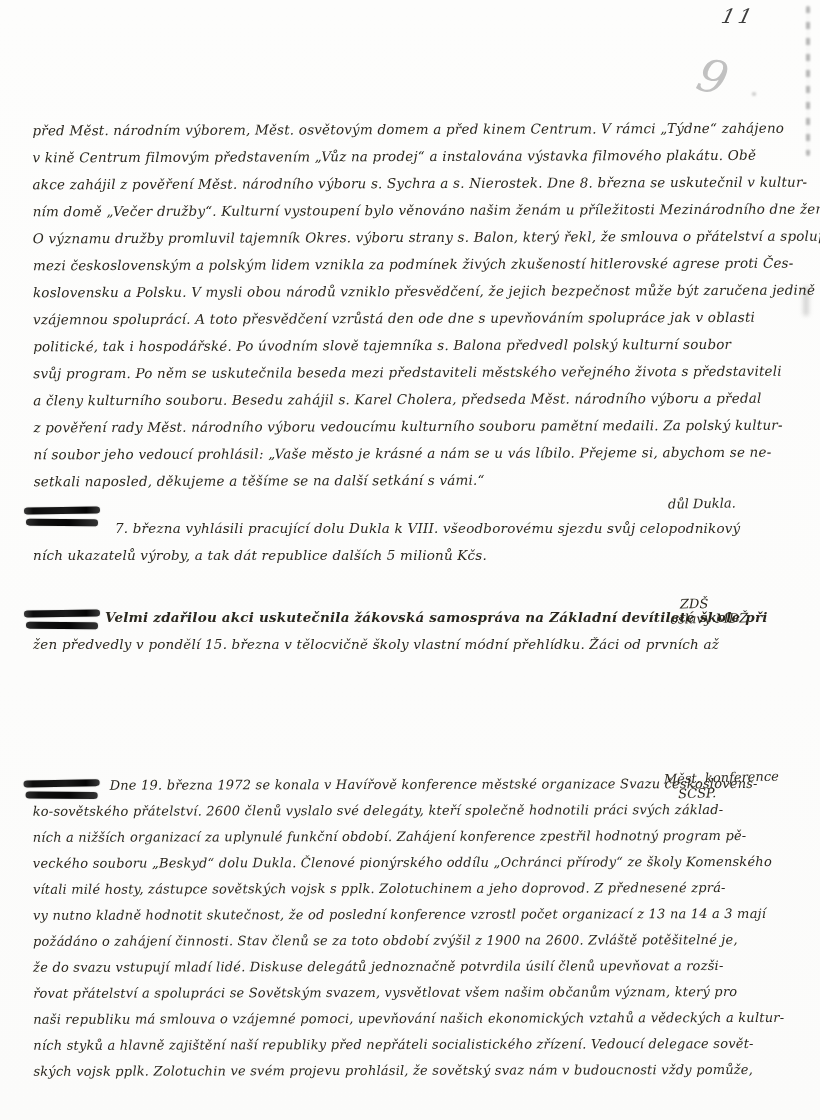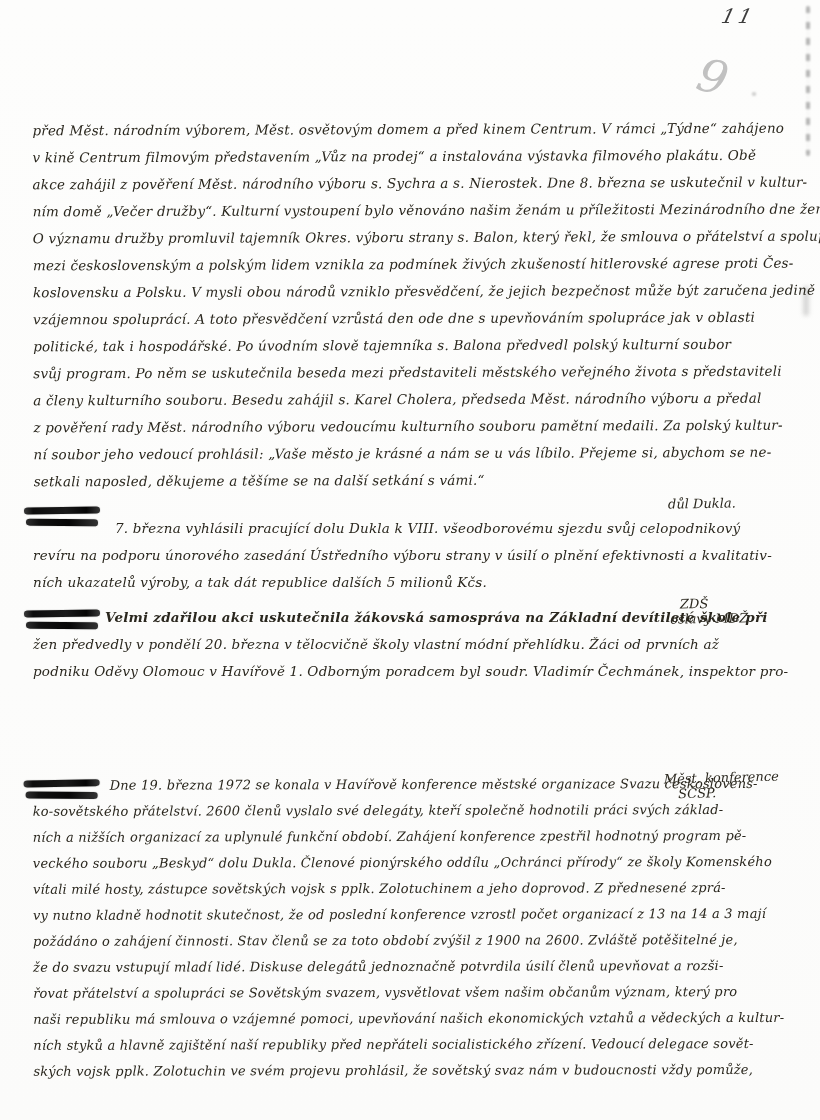--- a/index.html
+++ b/index.html
@@ -108,35 +108,33 @@
     <div class="line">ní soubor jeho vedoucí prohlásil: „Vaše město je krásné a nám se u vás líbilo. Přejeme si, abychom se ne-</div>
     <div class="line">setkali naposled, děkujeme a těšíme se na další setkání s vámi.“</div>
   </div>
 
   <div class="para p2">
     <div class="redaction">
       <div class="scribble"></div>
       <div class="scribble b"></div>
     </div>
     <div class="line first">7. března vyhlásili pracující dolu Dukla k VIII. všeodborovému sjezdu svůj celopodnikový</div>
-    <div class="line">revíru na podporu únorového zasedání Ústředního výboru strany v úsilí o plnění efektivnosti a kvalitativ-</div>
     <div class="line">ních ukazatelů výroby, a tak dát republice dalších 5 milionů Kčs.</div>
   </div>
   <div class="margin-note note-dukla">
     <div class="nl1">důl Dukla.</div>
   </div>
 
   <div class="para p3">
     <div class="redaction">
       <div class="scribble"></div>
       <div class="scribble b"></div>
     </div>
     <div class="line first">Velmi zdařilou akci uskutečnila žákovská samospráva na Základní devítileté škole při</div>
-    <div class="line">žen předvedly v pondělí 20. března v tělocvičně školy vlastní módní přehlídku. Žáci od prvních až</div>
-    <div class="line">podniku Oděvy Olomouc v Havířově 1. Odborným poradcem byl soudr. Vladimír Čechmánek, inspektor pro-</div>
+    <div class="line">žen předvedly v pondělí 15. března v tělocvičně školy vlastní módní přehlídku. Žáci od prvních až</div>
   </div>
   <div class="margin-note note-zds">
     <div class="nl1">ZDŠ</div>
     <div class="nl2">oslavy MDŽ</div>
   </div>
 
   <div class="para p4">
     <div class="redaction">
       <div class="scribble"></div>
       <div class="scribble b"></div>

